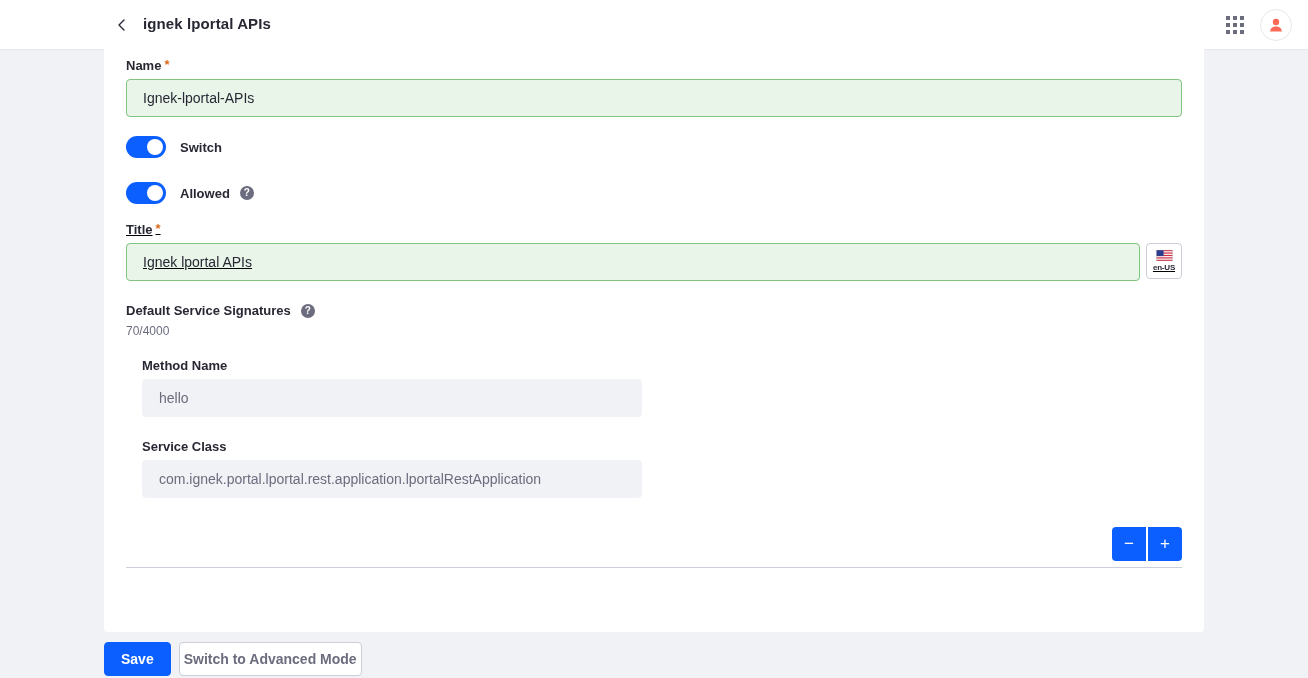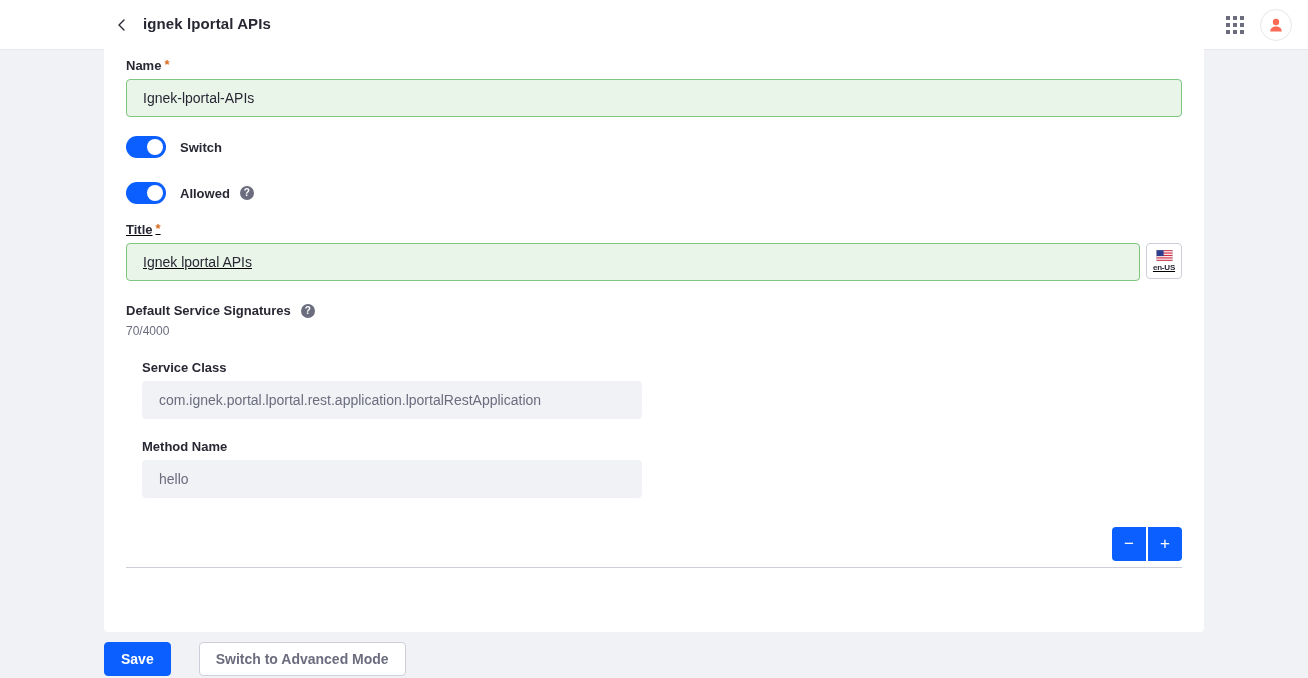--- a/index.html
+++ b/index.html
@@ -256,38 +256,38 @@
     height: 1px;
     background: #cdced9;
   }
 
   
   .footer {
     position: absolute;
     left: 104px;
     top: 642px;
     display: flex;
-    gap: 28px;
+    gap: 8px;
     align-items: flex-start;
   }
   .btn-primary {
     height: 34px;
     padding: 0 16px;
     background: #0b5fff;
     color: #ffffff;
     border: 1px solid #0b5fff;
     border-radius: 4px;
     font-size: 14px;
     font-weight: bold;
     cursor: pointer;
     font-family: "Liberation Sans", sans-serif;
   }
   .btn-secondary {
     height: 34px;
-    padding: 0 16px;
+    padding: 0 4px;
     background: #ffffff;
     color: #6b6c7e;
     border: 1px solid #cdced9;
     border-radius: 4px;
     font-size: 14px;
     font-weight: bold;
     cursor: pointer;
     font-family: "Liberation Sans", sans-serif;
   }
 </style>
@@ -374,28 +374,28 @@
 
     <div style="margin-top:22px;">
       <div class="field-label">
         <span>Default Service Signatures</span>
         <span class="help-icon">?</span>
       </div>
       <div class="counter">70/4000</div>
 
       <div class="sig-group">
 
+        <div style="margin-top:20px;">
+          <div class="field-label">Method Name</div>
+          <input class="input-disabled" type="text" value="hello" style="">
+        </div>
+
         <div style="margin-top:22px;">
           <div class="field-label">Service Class</div>
           <input class="input-disabled" type="text" value="com.ignek.portal.lportal.rest.application.lportalRestApplication" style="">
-        </div>
-
-        <div style="margin-top:20px;">
-          <div class="field-label">Method Name</div>
-          <input class="input-disabled" type="text" value="hello" style="">
         </div>
       </div>
     </div>
 
   </div>
 
   <div class="pm-group">
     <button class="pm-btn">−</button>
     <div class="pm-sep"></div>
     <button class="pm-btn">+</button>

